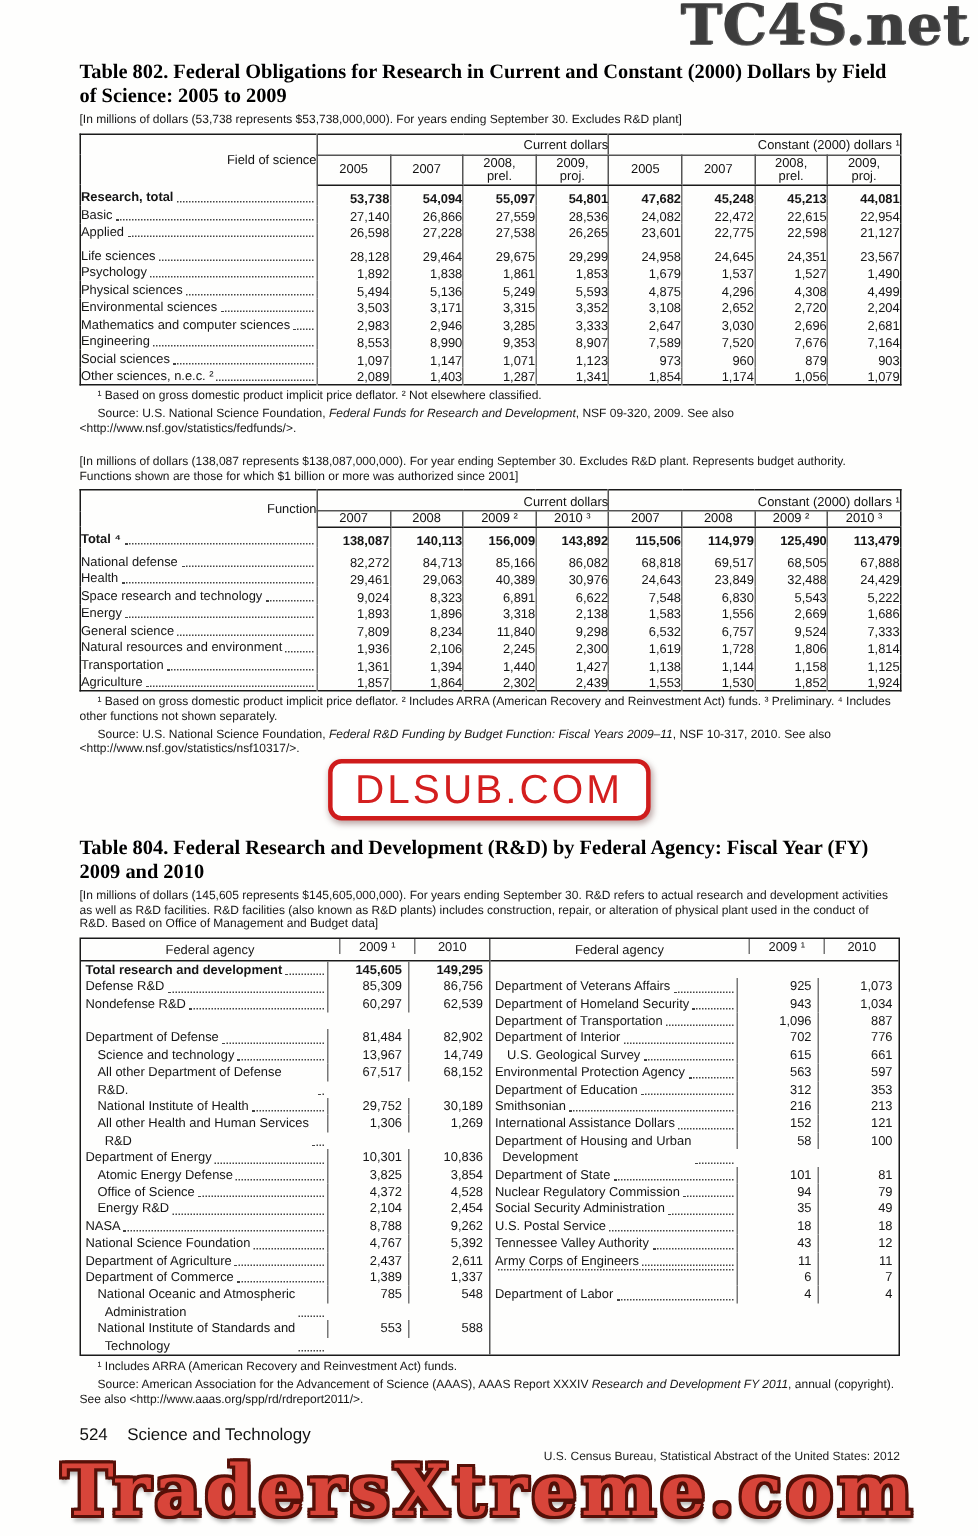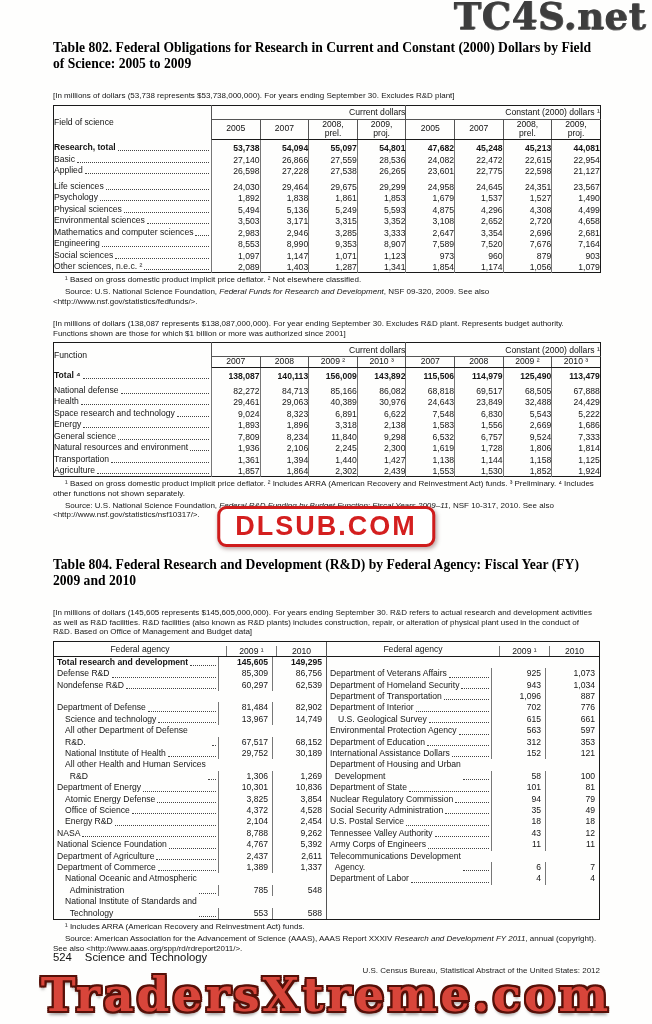--- a/index.html
+++ b/index.html
@@ -9,42 +9,42 @@
     font-family:"Liberation Sans","DejaVu Sans",sans-serif;
   }
   .sec{position:absolute;left:53px;width:547px}
   #sec-802{top:40px}
   #sec-803{top:300px}
   #sec-804{top:557px}
   .tbl-title{
     font-family:"Liberation Serif","DejaVu Serif",serif;
     font-size:13.6px;line-height:16px;font-weight:bold;margin:0;color:#000;
   }
-  .tbl-note{font-size:8px;line-height:9.6px;margin:19px 0 0}
+  .tbl-note{font-size:8px;line-height:9.6px;margin:3px 0 0}
   
   table.stat{border-collapse:collapse;table-layout:fixed;width:100%;margin-top:4px;border:1.2px solid #1a1a1a}
   table.stat th{font-weight:normal;font-size:8.6px;padding:0;color:#111}
-  th.stub{border-right:1px solid #555;text-align:left;vertical-align:middle;font-size:8.8px}
+  th.stub{border-right:1px solid #555;text-align:right;vertical-align:middle;font-size:8.8px}
   th.grp{border-left:1px solid #555;border-bottom:1px solid #555;height:13px;text-align:right;vertical-align:middle}
   th.yr{border-left:1px solid #555;border-bottom:1px solid #1a1a1a;text-align:center;vertical-align:middle;white-space:pre-line;line-height:9.5px;padding:2px 0}
   table.stat td{font-size:8.6px;height:11.5px;vertical-align:bottom;padding:0}
   td.lbl{padding-left:3px;overflow:hidden}
   td.num{text-align:right;padding-right:4px;border-left:1px solid #777}
   tr.first td{padding-top:2px}
   tr.bold td{font-weight:bold}
   .lead{display:flex;align-items:flex-end}
   .lead .t{white-space:pre-wrap;line-height:11px}
   .dots{flex:1 1 4px;min-width:4px;border-bottom:1.5px dotted #444;margin:0 2px 2px 2px}
   
   .fnote{font-size:8px;line-height:9.7px;margin:2px 0 0;text-indent:12px}
   
   .t804-box{display:flex;border:1.2px solid #1a1a1a;margin-top:4px;align-items:stretch}
   .panel{width:50%}
   .panel + .panel{border-left:1px solid #555}
-  .prow{display:flex;align-items:flex-end;min-height:11.4px}
+  .prow{display:flex;align-items:flex-start;min-height:11.4px}
   .phead{border-bottom:1px solid #1a1a1a;height:14px;font-size:8.6px}
   .ph-lbl{flex:1;text-align:center;align-self:center}
   .ph-v{width:49px;border-left:1px solid #777;display:flex;align-items:center;justify-content:center}
   .plbl{flex:1;display:flex;align-items:flex-end;padding-left:3px;font-size:8.6px;overflow:hidden}
   .plbl.ind{padding-left:11px}
   .plbl .t{white-space:pre-wrap;line-height:11.4px}
   .pv{width:49px;border-left:1px solid #777;display:flex;align-items:flex-end;justify-content:flex-end;padding-right:4px;font-size:8.6px;line-height:11.4px}
   .prow.bold{font-weight:bold}
   
   .footer-left{position:absolute;left:53px;top:951px;font-size:11.3px;color:#111}
@@ -54,21 +54,21 @@
   .wm{position:absolute;z-index:20}
   .wm-top{
     top:-6px;right:6px;
     font-family:"DejaVu Serif","Liberation Serif",serif;font-weight:bold;
     font-size:37px;letter-spacing:.5px;color:#3d3d3d;
     text-shadow:0 1px 0 #6d6d6d,1px 0 0 #5a5a5a;
   }
   .wm-mid{
     top:506px;left:50%;transform:translateX(-50%);
     background:#fff;border:3px solid #cf1c1c;border-radius:9px;
-    padding:2px 15px;font-weight:bold;font-size:27px;letter-spacing:2px;color:#d41f1f;
+    padding:2px 15px;font-weight:normal;font-size:27px;letter-spacing:2px;color:#d41f1f;
     box-shadow:1px 2px 4px rgba(60,0,0,.35);
     font-family:"Liberation Sans","DejaVu Sans",sans-serif;white-space:nowrap;
   }
   .wm-bottom{
     top:967px;left:50%;transform:translateX(-50%);
     font-family:"DejaVu Serif","Liberation Serif",serif;font-weight:bold;
     font-size:47px;letter-spacing:3px;color:#d8453a;white-space:nowrap;
     text-shadow:-2px -2px 0 #561008,2px -2px 0 #561008,-2px 2px 0 #561008,2px 2px 0 #561008,
                 -2px 0 0 #561008,2px 0 0 #561008,0 -2px 0 #561008,0 2px 0 #561008,
                 0 4px 3px rgba(0,0,0,.35);
@@ -176,21 +176,21 @@
             <td class="num" style="height: 4px;"></td>
             <td class="num" style="height: 4px;"></td>
           </tr>
           <tr>
             <td class="lbl">
               <div class="lead">
                 <span class="t">Life sciences</span>
                 <span class="dots"></span>
               </div>
             </td>
-            <td class="num">24,030</td>
+            <td class="num">28,128</td>
             <td class="num">29,464</td>
             <td class="num">29,675</td>
             <td class="num">29,299</td>
             <td class="num">24,958</td>
             <td class="num">24,645</td>
             <td class="num">24,351</td>
             <td class="num">23,567</td>
           </tr>
           <tr>
             <td class="lbl">
@@ -231,35 +231,35 @@
                 <span class="dots"></span>
               </div>
             </td>
             <td class="num">3,503</td>
             <td class="num">3,171</td>
             <td class="num">3,315</td>
             <td class="num">3,352</td>
             <td class="num">3,108</td>
             <td class="num">2,652</td>
             <td class="num">2,720</td>
-            <td class="num">4,658</td>
+            <td class="num">2,204</td>
           </tr>
           <tr>
             <td class="lbl">
               <div class="lead">
                 <span class="t">Mathematics and computer sciences</span>
                 <span class="dots"></span>
               </div>
             </td>
             <td class="num">2,983</td>
             <td class="num">2,946</td>
             <td class="num">3,285</td>
             <td class="num">3,333</td>
             <td class="num">2,647</td>
-            <td class="num">3,354</td>
+            <td class="num">3,030</td>
             <td class="num">2,696</td>
             <td class="num">2,681</td>
           </tr>
           <tr>
             <td class="lbl">
               <div class="lead">
                 <span class="t">Engineering</span>
                 <span class="dots"></span>
               </div>
             </td>
@@ -731,20 +731,28 @@
         <div class="prow">
           <div class="plbl">
             <span class="t">Department of Education</span>
             <span class="dots"></span>
           </div>
           <div class="pv">312</div>
           <div class="pv">353</div>
         </div>
         <div class="prow">
           <div class="plbl">
+            <span class="t">Smithsonian</span>
+            <span class="dots"></span>
+          </div>
+          <div class="pv">216</div>
+          <div class="pv">213</div>
+        </div>
+        <div class="prow">
+          <div class="plbl">
             <span class="t">International Assistance Dollars</span>
             <span class="dots"></span>
           </div>
           <div class="pv">152</div>
           <div class="pv">121</div>
         </div>
         <div class="prow">
           <div class="plbl">
             <span class="t">Department of Housing and Urban
 &nbsp;&nbsp;Development</span>
@@ -796,22 +804,20 @@
         <div class="prow">
           <div class="plbl">
             <span class="t">Army Corps of Engineers</span>
             <span class="dots"></span>
           </div>
           <div class="pv">11</div>
           <div class="pv">11</div>
         </div>
         <div class="prow">
           <div class="plbl">
-            <span class="t">Telecommunications Development
-&nbsp;&nbsp;Agency.</span>
             <span class="dots"></span>
           </div>
           <div class="pv">6</div>
           <div class="pv">7</div>
         </div>
         <div class="prow">
           <div class="plbl">
             <span class="t">Department of Labor</span>
             <span class="dots"></span>
           </div>

